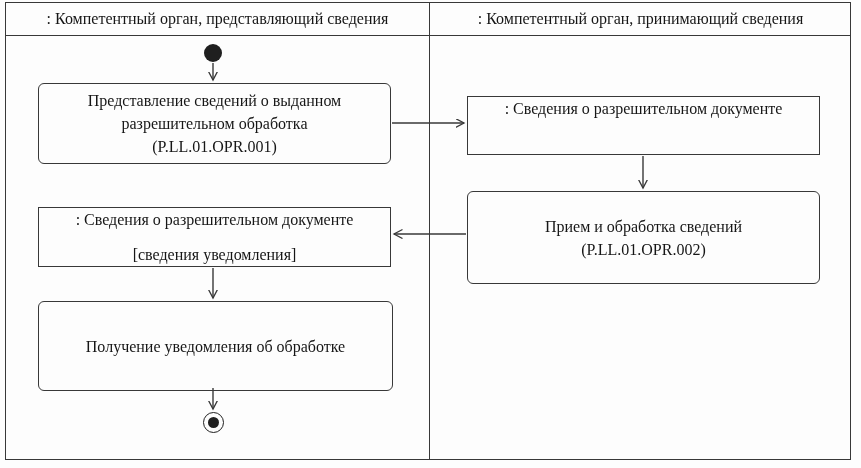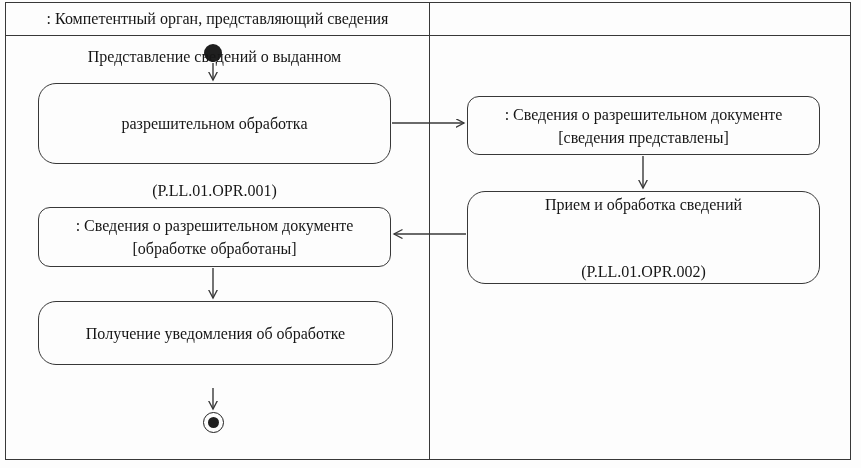--- a/index.html
+++ b/index.html
@@ -39,28 +39,28 @@
   .lane-header.right{left:430px;width:421px;}
 
   
   .node{
     position:absolute;box-sizing:border-box;
     border:1.5px solid var(--line);
     background:var(--bg);
     display:flex;flex-direction:column;align-items:center;justify-content:center;
     text-align:center;font-size:16px;line-height:23px;
   }
-  .node.action{border-radius:18px;gap:44px;}
-  .node.object{border-radius:12px;}
+  .node.action{border-radius:6px;}
+  .node.object{border-radius:0;justify-content:space-between;}
 
   .node.action-001{left:38px;top:83px;width:353px;height:81px;}
   .node.object-submitted{left:467px;top:96px;width:353px;height:59px;}
   .node.action-002{left:467px;top:191px;width:353px;height:93px;}
   .node.object-processed{left:38px;top:207px;width:353px;height:60px;}
-  .node.action-003{left:38px;top:301px;width:355px;height:64px;}
+  .node.action-003{left:38px;top:301px;width:355px;height:90px;}
 
   .start-node{
     position:absolute;left:204px;top:44px;width:18px;height:18px;
     border-radius:50%;background:#1f1f1f;
   }
   .final-node{
     position:absolute;left:203px;top:412px;width:21px;height:21px;
     border:1.6px solid #1f1f1f;border-radius:50%;box-sizing:border-box;
     display:flex;align-items:center;justify-content:center;background:var(--bg);
   }
@@ -78,42 +78,44 @@
 
 <div class="canvas">
 
   <div class="frame"></div>
   <div class="lane-divider"></div>
   <div class="header-underline"></div>
 
   <div class="lane-header left">
     <span>: Компетентный орган, представляющий сведения</span>
   </div>
+  <div class="lane-header right">
+    <span>: Компетентный орган, принимающий сведения</span>
+  </div>
 
   <div class="start-node"></div>
 
   <div class="node action action-001">
     <div>Представление сведений о выданном</div>
     <div>разрешительном обработка</div>
     <div>(P.LL.01.OPR.001)</div>
   </div>
 
   <div class="node object object-submitted">
     <div>: Сведения о разрешительном документе</div>
-    <div>[сведения представлены]</div>
   </div>
 
   <div class="node action action-002">
     <div>Прием и обработка сведений</div>
     <div>(P.LL.01.OPR.002)</div>
   </div>
 
   <div class="node object object-processed">
     <div>: Сведения о разрешительном документе</div>
-    <div>[обработке обработаны]</div>
+    <div>[сведения уведомления]</div>
   </div>
 
   <div class="node action action-003">
     <div>Получение уведомления об обработке</div>
   </div>
 
   <div class="final-node">
     <div class="final-node-core"></div>
   </div>
 

